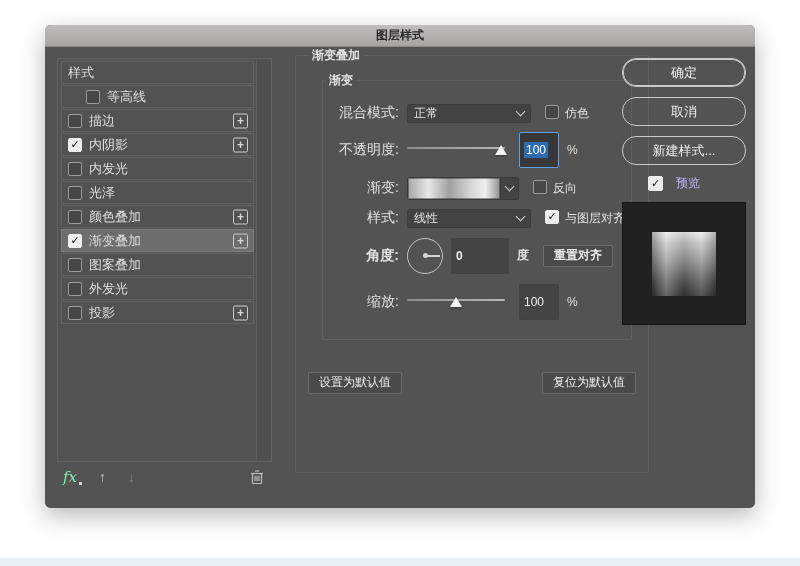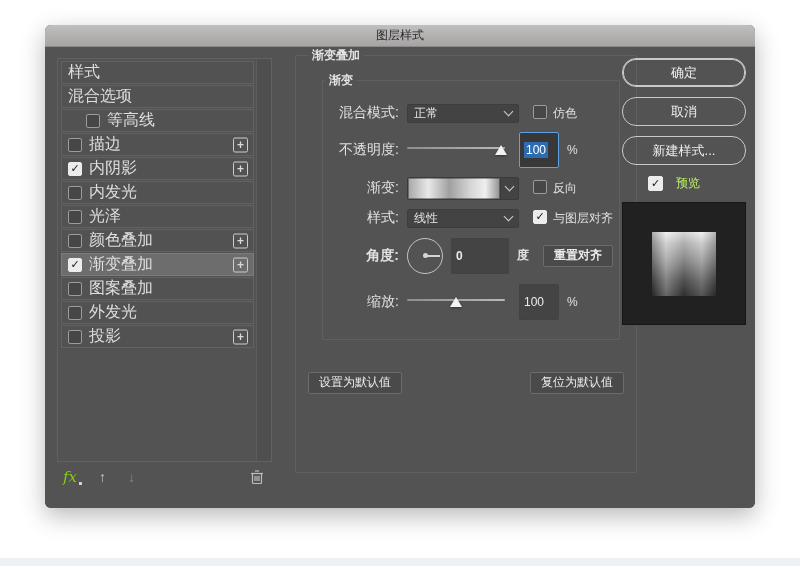--- a/index.html
+++ b/index.html
@@ -7,56 +7,56 @@
        font-family:"Liberation Sans","DejaVu Sans",sans-serif;overflow:hidden;}
   .bottom-strip{position:absolute;left:0;bottom:0;width:800px;height:8px;background:#ecf1f6;}
 
   
   .dialog{position:absolute;left:45px;top:25px;width:710px;height:483px;
           border-radius:6px;box-shadow:0 8px 24px rgba(0,0,0,.28);background:#535353;}
   .titlebar{height:21px;border-radius:6px 6px 0 0;
             background:linear-gradient(#c0bebe,#a7a4a4);
             border-bottom:1px solid #8d8a8a;
             display:flex;align-items:center;justify-content:center;}
-  .titlebar span{font-size:12px;font-weight:normal;color:#2b2b2b;}
+  .titlebar span{font-size:12px;font-weight:bold;color:#2b2b2b;}
   .body{position:relative;height:461px;border-radius:0 0 6px 6px;background:#535353;}
 
   
   .sidebar{position:absolute;left:12px;top:11px;width:215px;}
   .sb-list{height:404px;border:1px solid #616161;position:relative;box-sizing:border-box;}
   .sb-items{position:absolute;left:1px;top:1px;right:15px;bottom:1px;padding:1px 2px;}
   .sb-gutter{position:absolute;top:0;bottom:0;right:0;width:14px;border-left:1px solid #5e5e5e;background:#4f4f4f;}
   .sb-row{height:23px;margin-bottom:1px;border:1px solid #626262;background:#525252;
           display:flex;align-items:center;padding:0 6px;box-sizing:border-box;position:relative;cursor:default;}
   .sb-row.selected{background:#6d6d6d;border-color:#7c7c7c;}
   .sb-row.indent{padding-left:24px;}
-  .sb-label{font-size:16px;color:#dedede;white-space:nowrap;}
+  .sb-label{font-size:13px;color:#dedede;white-space:nowrap;}
   .cb{width:12px;height:12px;border:1px solid #9c9c9c;border-radius:2px;background:rgba(0,0,0,.14);
       display:inline-flex;align-items:center;justify-content:center;margin-right:7px;flex:none;}
   .cb.checked{background:#ececec;border-color:#ececec;}
   .cb.checked::after{content:"\2713";font-size:11px;font-weight:bold;color:#141414;line-height:1;}
   .plus{position:absolute;right:5px;top:50%;transform:translateY(-50%);
         width:13px;height:13px;border:1px solid #cdcdcd;border-radius:2px;color:#d9d9d9;
         font-size:12px;font-weight:bold;line-height:12px;text-align:center;}
   .sb-footer{height:30px;display:flex;align-items:center;padding:0 4px;}
-  .fx{font-family:"DejaVu Serif","Liberation Serif",serif;font-style:italic;font-size:15px;color:#84cc16;position:relative;margin-left:2px;}
+  .fx{font-family:"DejaVu Serif","Liberation Serif",serif;font-style:italic;font-size:15px;color:#86efac;position:relative;margin-left:2px;}
   .fx::after{content:"";position:absolute;right:-5px;bottom:1px;width:3px;height:3px;background:#d2d2d2;}
   .arrow{font-size:14px;font-weight:bold;margin-left:22px;}
   .arrow.up{color:#c6c6c6;}
   .arrow.down{color:#858585;}
   .trash{margin-left:auto;margin-right:4px;display:flex;}
 
   
   fieldset{border:1px solid #606060;border-radius:1px;margin:0;}
   legend{font-size:12px;color:#e2e2e2;font-weight:bold;padding:0 4px;}
   .panel{position:absolute;left:240px;top:0px;width:326px;height:432px;box-sizing:border-box;padding:0 10px;}
   .group{margin:2px 4px 0 14px;padding:8px 6px 10px 2px;}
   .row{display:flex;align-items:center;margin:7px 0 9px 0;}
   .rlabel{width:74px;text-align:right;font-size:14px;color:#e0e0e0;flex:none;margin-right:8px;white-space:nowrap;}
-  .select{width:112px;height:19px;background:#434343;border:1px solid #3d3d3d;border-radius:2px;
+  .select{width:124px;height:19px;background:#434343;border:1px solid #3d3d3d;border-radius:2px;
           display:flex;align-items:center;padding:0 6px;box-sizing:border-box;flex:none;}
   .select .val{font-size:12px;color:#e6e6e6;flex:1;}
   .chev{width:6px;height:6px;border-right:1.5px solid #cfcfcf;border-bottom:1.5px solid #cfcfcf;
         transform:rotate(45deg);margin-top:-3px;flex:none;}
   .rcheck{display:flex;align-items:flex-start;margin-left:12px;}
   .rcheck .cb{margin-right:6px;}
   .rcheck .clabel{font-size:12px;color:#e0e0e0;white-space:nowrap;}
   .slider{position:relative;width:98px;height:14px;flex:none;}
   .slider .track{position:absolute;left:0;right:0;top:4px;height:2px;background:linear-gradient(90deg,#8e8e8e,#b9b9b9);border-radius:1px;}
   .thumb{position:absolute;top:2px;width:0;height:0;border-left:6px solid transparent;border-right:6px solid transparent;
@@ -84,44 +84,41 @@
   .defaults{display:flex;justify-content:space-between;gap:24px;margin-top:32px;}
 
   
   .rightcol{position:absolute;left:577px;top:11px;width:124px;}
   .pill{height:27px;border:1px solid #c9c9c9;border-radius:14px;background:transparent;
         color:#f0f0f0;font-size:13px;display:flex;align-items:center;justify-content:center;
         margin-bottom:10px;cursor:default;}
   .pill.default{box-shadow:0 0 0 1px #c9c9c9 inset;}
   .preview-check{display:flex;align-items:center;margin:4px 0 10px 26px;}
   .preview-check .cb{width:13px;height:13px;}
-  .preview-check .clabel{font-size:12px;color:#bef264;margin-left:6px;}
+  .preview-check .clabel{font-size:12px;color:#c4b5fd;margin-left:6px;}
   .thumbbox{width:122px;height:121px;background:#212121;border:1px solid #171717;
             display:flex;align-items:center;justify-content:center;}
   .thumbsq{width:64px;height:64px;}
 </style>
 </head>
 <body>
 
 <div class="bottom-strip"></div>
 
 <div class="dialog">
   <div class="titlebar">
     <span>图层样式</span>
   </div>
   <div class="body">
 
     <div class="sidebar">
       <div class="sb-list">
         <div class="sb-items">
             <div class="sb-row">
               <span class="sb-label">样式</span>
-            </div>
-            <div class="sb-row">
-              <span class="sb-label">混合选项</span>
             </div>
             <div class="sb-row indent">
               <span class="cb"></span>
               <span class="sb-label">等高线</span>
             </div>
             <div class="sb-row">
               <span class="cb"></span>
               <span class="sb-label">描边</span>
               <span class="plus">+</span>
             </div>

